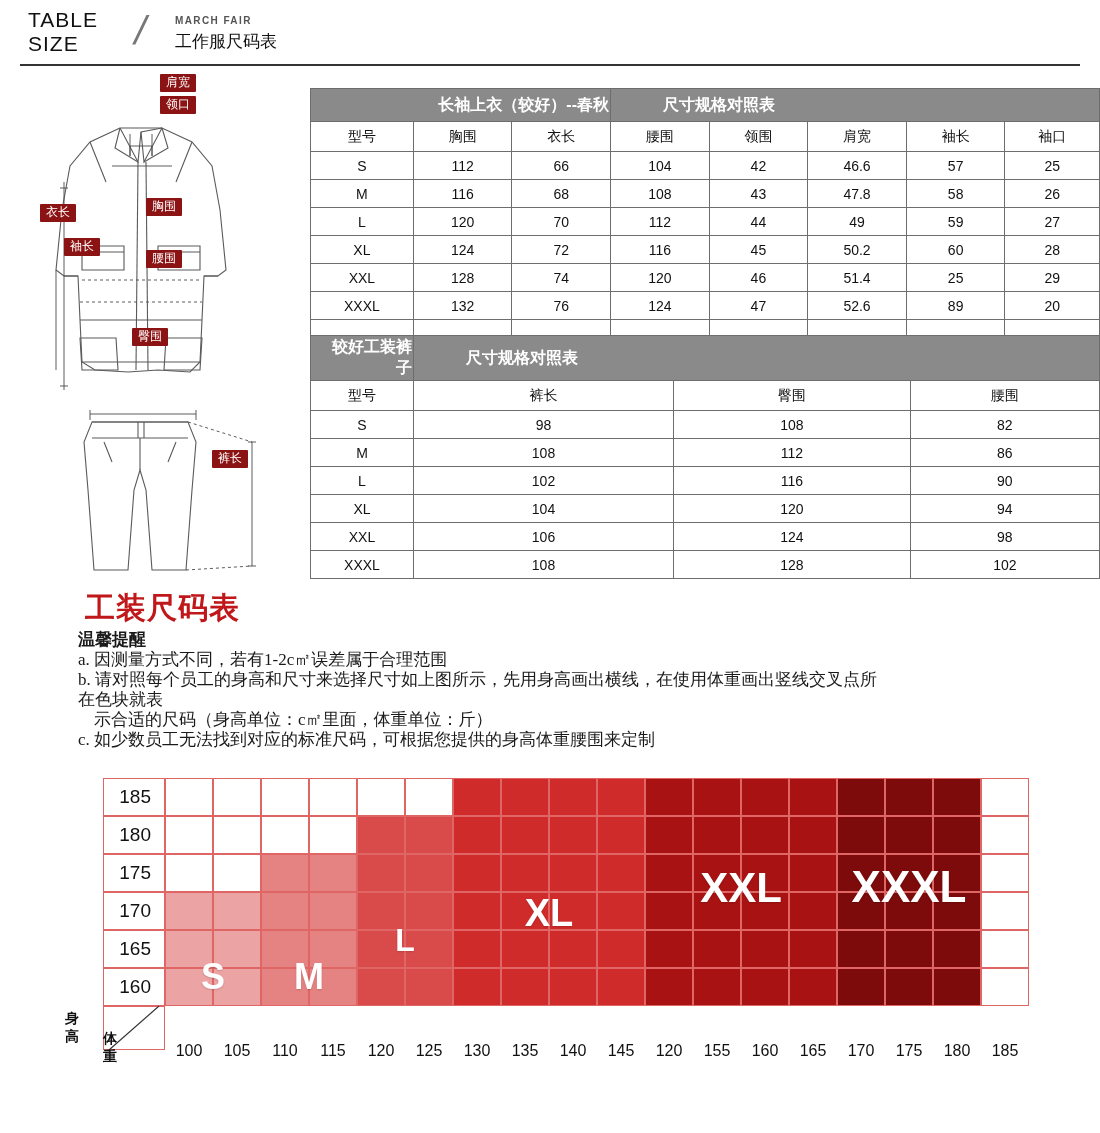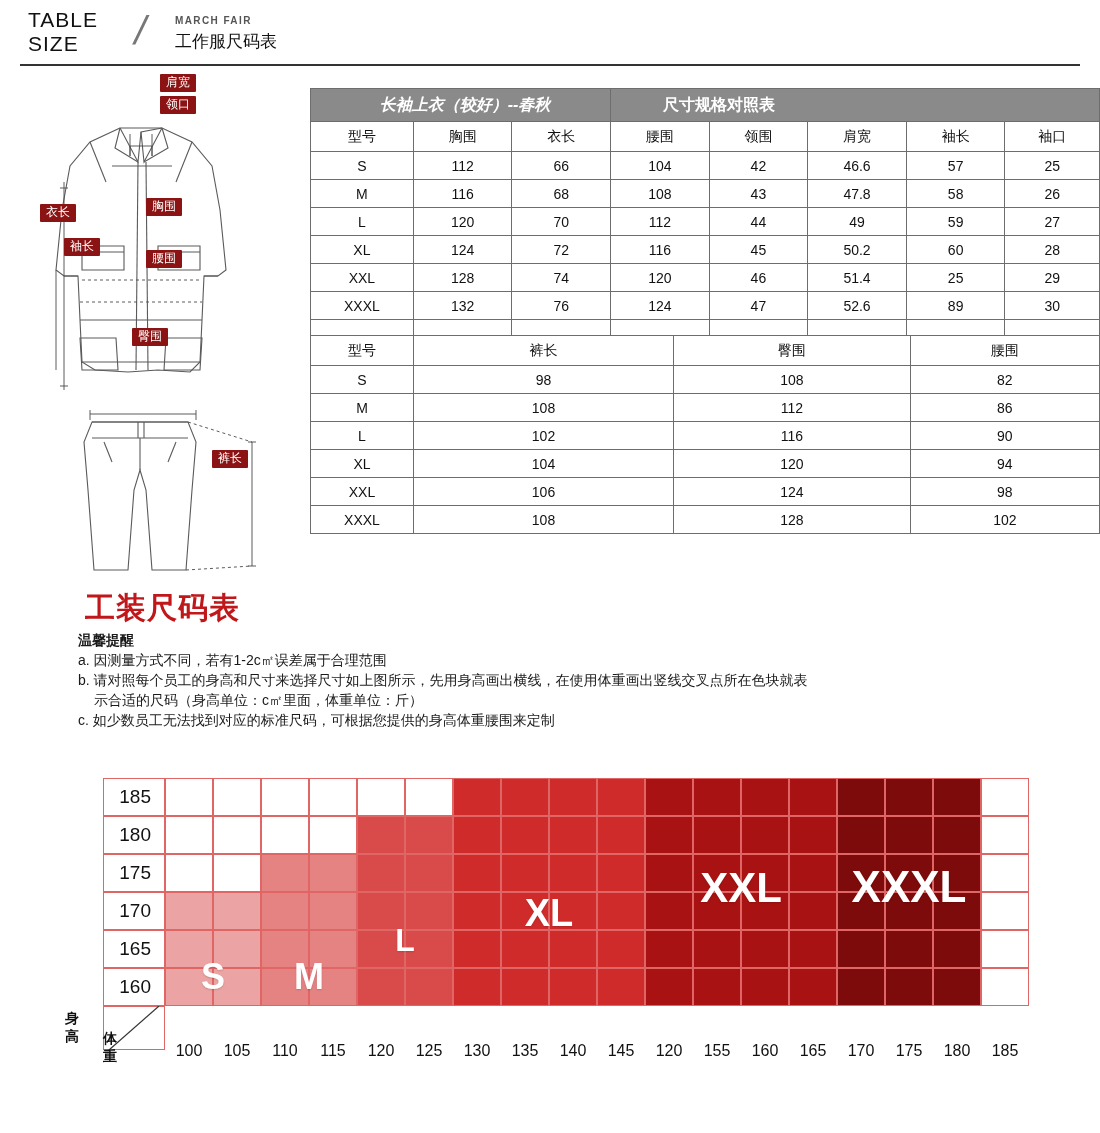--- a/index.html
+++ b/index.html
@@ -23,28 +23,28 @@
   #figure svg{position:absolute;left:0;top:0;}
   .lbl{position:absolute;background:#8c1313;color:#fff;font-size:12px;
        padding:1px 6px 2px 6px;border-radius:1px;white-space:nowrap;line-height:15px;}
 
   
   .tblwrap{position:absolute;}
   table.size{border-collapse:collapse;table-layout:fixed;}
   table.size td,table.size th{border:1px solid #6d6d6d;text-align:center;
        font-size:14px;color:#111;font-weight:normal;background:#fff;height:25px;}
   table.size tr.head td{background:#8a8a8a;color:#fff;font-weight:bold;font-size:16px;border-color:#6d6d6d;height:30px;}
-  table.size tr.head td.t1{text-align:center;padding-left:10px;font-style:italic;}
+  table.size tr.head td.t1{text-align:right;padding-left:10px;}
   table.size tr.head td.t2{text-align:left;padding-left:52px;}
   table.size tr.sub td{height:27px;font-size:14px;}
   .spacer td{height:18px;border-left:1px solid #6d6d6d;border-right:1px solid #6d6d6d;border-top:1px solid #6d6d6d;border-bottom:1px solid #6d6d6d;}
 
   
   #bigtitle{position:absolute;left:85px;top:588px;font-size:30px;color:#c0171a;font-weight:bold;letter-spacing:1px;}
-  #notes{position:absolute;left:78px;top:630px;width:800px;font-size:14px;line-height:20px;color:#1a1a1a;}
+  #notes{position:absolute;left:78px;top:630px;width:800px;font-size:17px;line-height:20px;color:#1a1a1a;font-family:Liberation Serif, serif;}
   #notes .n0{font-weight:bold;}
   #notes .ind{padding-left:16px;}
 
   
   #chart{position:absolute;left:55px;top:778px;}
   #chart .cell{position:absolute;box-sizing:border-box;border:1px solid #e06666;}
   #chart .ylab{position:absolute;font-size:19px;color:#111;text-align:right;width:60px;line-height:38px;}
   #chart .xlab{position:absolute;font-size:16px;color:#111;text-align:center;width:48px;}
   #chart .sizelab{position:absolute;color:#fff;font-weight:bold;text-shadow:0 1px 2px rgba(0,0,0,.15);}
   #chart .axisbox{position:absolute;box-sizing:border-box;border:1px solid #e06666;}
@@ -211,21 +211,21 @@
           <td>29</td>
         </tr>
         <tr>
           <td>XXXL</td>
           <td>132</td>
           <td>76</td>
           <td>124</td>
           <td>47</td>
           <td>52.6</td>
           <td>89</td>
-          <td>30</td>
+          <td>20</td>
         </tr>
         <tr class="spacer">
           <td></td>
           <td></td>
           <td></td>
           <td></td>
           <td></td>
           <td></td>
           <td></td>
           <td></td>
@@ -236,20 +236,24 @@
 
 <div class="tblwrap" style="left:310px;top:335px;">
   <table class="size" id="tbl-bot">
       <colgroup>
         <col style="width:104px">
         <col style="width:264px">
         <col style="width:240px">
         <col style="width:192px">
       </colgroup>
       <tbody>
+        <tr class="head">
+          <td class="t1" colspan="1">较好工装裤子</td>
+          <td class="t2" colspan="3">尺寸规格对照表</td>
+        </tr>
         <tr class="sub">
           <td>型号</td>
           <td>裤长</td>
           <td>臀围</td>
           <td>腰围</td>
         </tr>
         <tr>
           <td>S</td>
           <td>98</td>
           <td>108</td>

